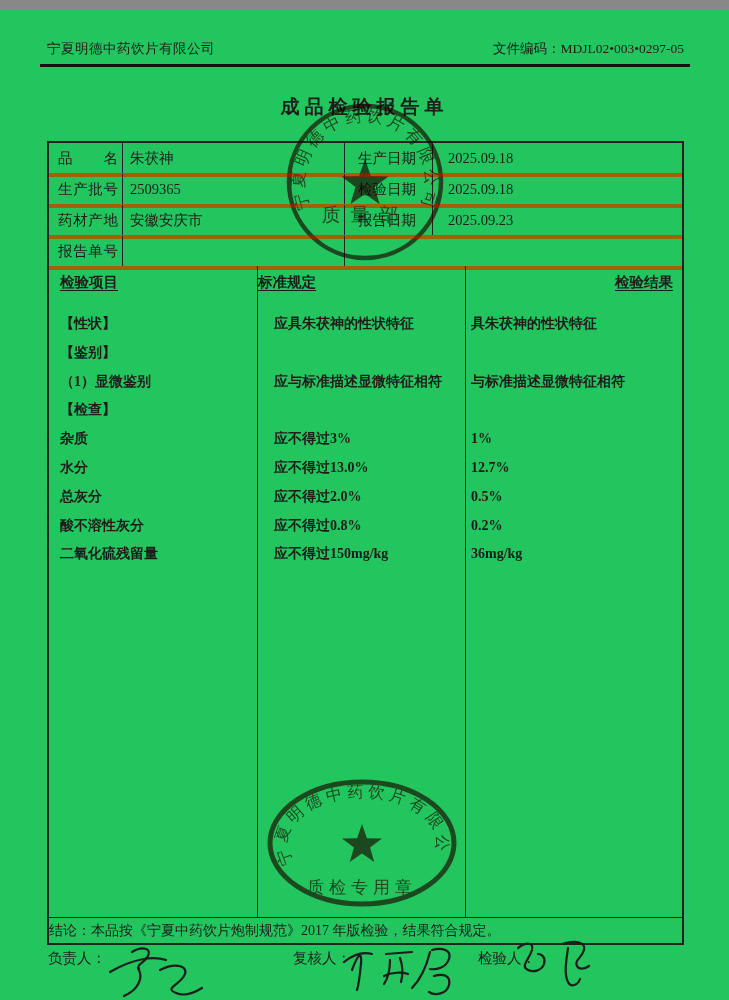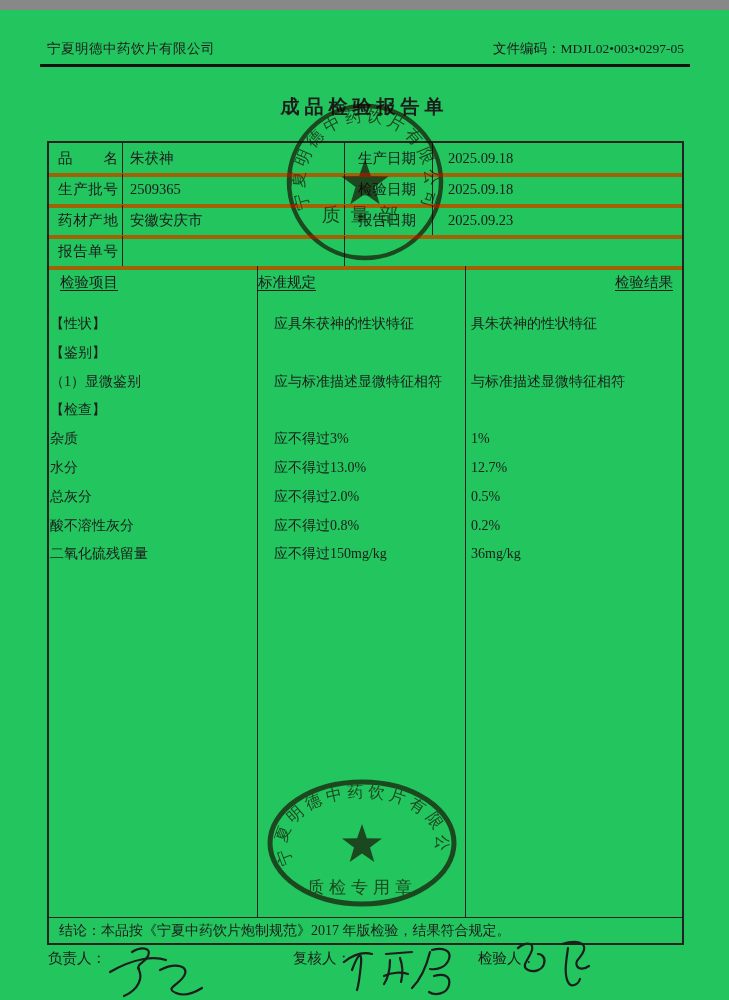--- a/index.html
+++ b/index.html
@@ -18,35 +18,35 @@
   .doc{left:47px;top:131px;width:637px;height:804px;border:2px solid #222;box-sizing:border-box;}
   .irow{position:absolute;left:0;width:633px;height:30px;border-bottom:4px solid #a16207;}
   .irow .cell{position:absolute;top:0;height:30px;line-height:30px;font-size:14.5px;box-sizing:border-box;white-space:nowrap;}
   .cl{left:0;width:74px;border-right:1px solid #222;padding-left:9px;}
   .cv{left:74px;width:222px;border-right:1px solid #222;padding-left:7px;}
   .cl2{left:296px;width:88px;border-right:1px solid #222;padding-left:13px;}
   .cv2{left:384px;width:249px;padding-left:15px;}
   .crno{left:296px;width:337px;padding-left:13px;}
   .just{display:inline-block;width:60px;text-align:justify;text-align-last:justify;}
   
-  .mainarea{position:absolute;left:0;top:123px;width:633px;height:651px;}
+  .mainarea{position:absolute;left:0;top:123px;width:633px;height:651px;font-weight:bold;}
   .vd1{position:absolute;top:0;left:208px;width:1px;height:651px;background:#222;}
   .vd2{position:absolute;top:0;left:416px;width:1px;height:651px;background:#222;}
   .mhead{position:absolute;top:7px;font-size:14.5px;text-decoration:underline;text-underline-offset:3px;}
   .mh1{left:11px;}
   .mh2{left:209px;width:207px;text-align:left;}
   .mh3{left:408px;width:216px;text-align:right;}
   .lines{position:absolute;top:44px;font-size:14px;}
   .lines .ln{height:28.8px;line-height:28.8px;white-space:nowrap;}
-  .lc1{left:1px;width:190px;}
+  .lc1{left:11px;width:190px;}
   .lc2{left:225px;width:185px;}
   .lc3{left:422px;width:205px;}
   
   .concl{position:absolute;left:0;top:774px;width:633px;height:26px;border-top:1px solid #222;
-         line-height:25px;font-size:14px;padding-left:10px;box-sizing:border-box;white-space:nowrap;}
+         line-height:25px;font-size:14px;box-sizing:border-box;white-space:nowrap;}
   
   .signer{top:939px;font-size:14.5px;}
   .s1{left:48px;} .s2{left:293px;} .s3{left:478px;}
   .sig path{fill:none;stroke:#1d1d1d;stroke-width:2.2;stroke-linecap:round;stroke-linejoin:round;}
   
   .stamp{mix-blend-mode:multiply;opacity:.82;}
   .stamp text{font-family:"Liberation Serif","DejaVu Serif",serif;}
 </style>
 </head>
 <body>

